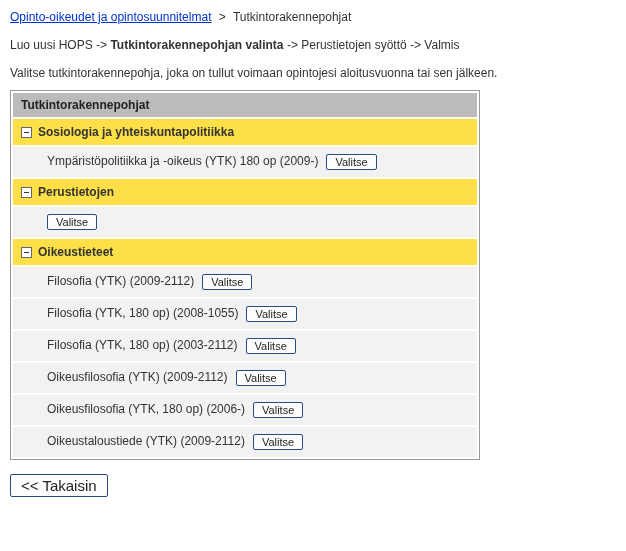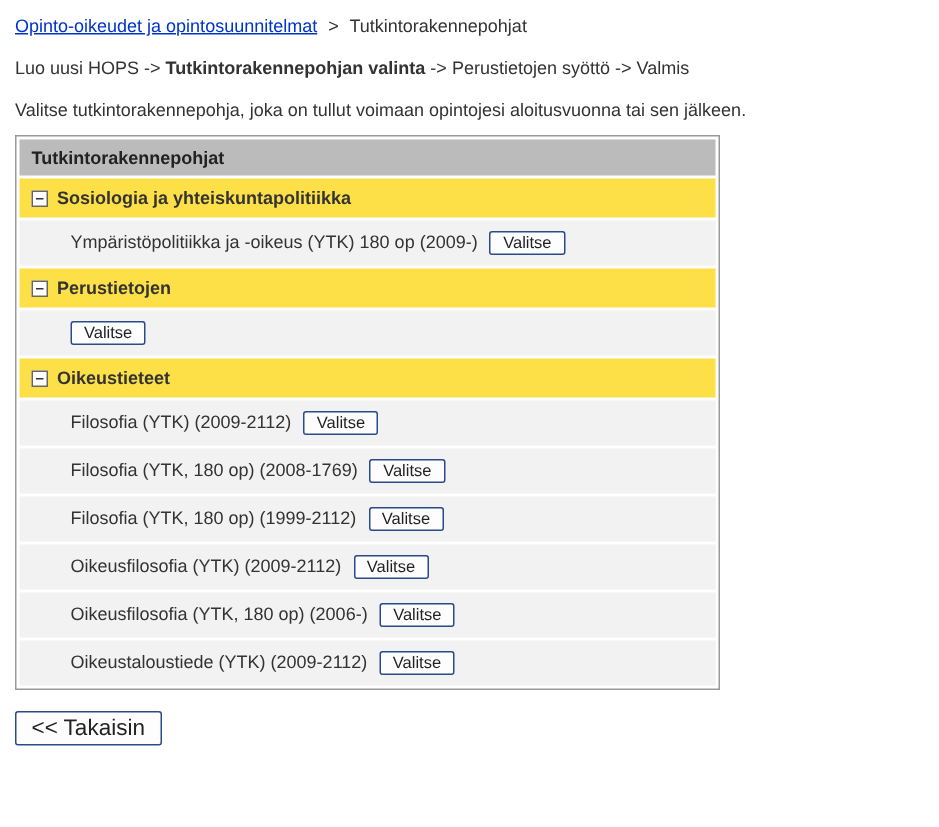--- a/index.html
+++ b/index.html
@@ -131,25 +131,25 @@
 
   <div class="group-header">
     <span class="collapse-icon"></span>
     <span>Oikeustieteet</span>
   </div>
   <div class="item-row">
     <span class="item-label">Filosofia (YTK) (2009-2112)</span>
     <button class="select-btn">Valitse</button>
   </div>
   <div class="item-row">
-    <span class="item-label">Filosofia (YTK, 180 op) (2008-1769)</span>
+    <span class="item-label">Filosofia (YTK, 180 op) (2008-1055)</span>
     <button class="select-btn">Valitse</button>
   </div>
   <div class="item-row">
-    <span class="item-label">Filosofia (YTK, 180 op)  (1999-2112)</span>
+    <span class="item-label">Filosofia (YTK, 180 op)  (2003-2112)</span>
     <button class="select-btn">Valitse</button>
   </div>
   <div class="item-row">
     <span class="item-label">Oikeusfilosofia (YTK) (2009-2112)</span>
     <button class="select-btn">Valitse</button>
   </div>
   <div class="item-row">
     <span class="item-label">Oikeusfilosofia (YTK, 180 op) (2006-)</span>
     <button class="select-btn">Valitse</button>
   </div>

